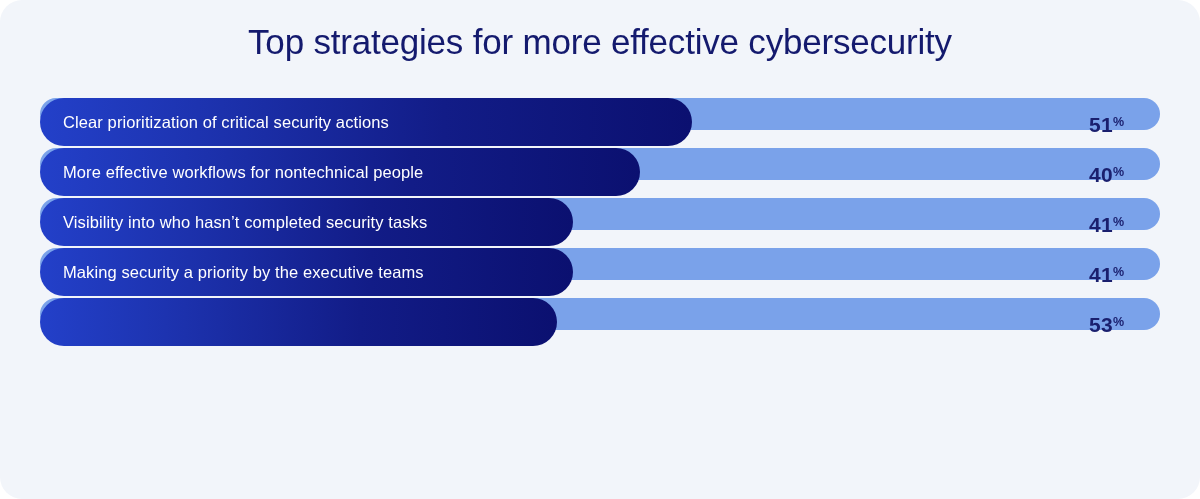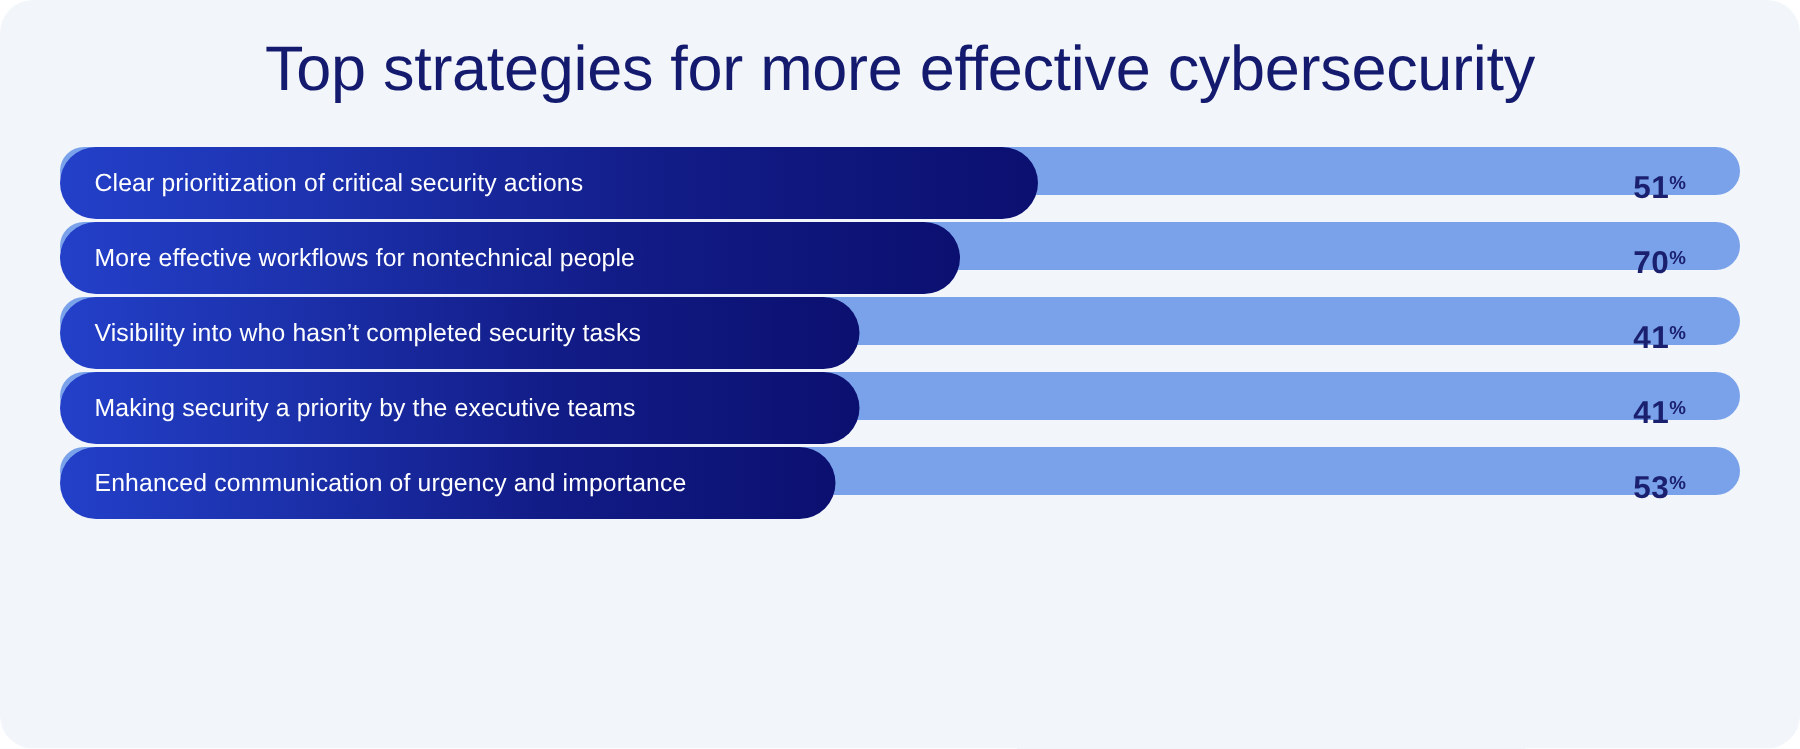--- a/index.html
+++ b/index.html
@@ -23,21 +23,21 @@
     border-radius: 22px;
     overflow: hidden;
   }
 
   #chart-title {
     position: absolute;
     top: 22px;
     left: 0;
     width: 1200px;
     text-align: center;
-    font-size: 42px;
+    font-size: 35px;
     font-weight: 400;
     letter-spacing: -0.2px;
     color: #141a6e;
     white-space: nowrap;
   }
 
   #bars {
     position: absolute;
     top: 98px;
     left: 40px;
@@ -111,39 +111,38 @@
       <div class="bar-track"></div>
       <div class="bar-fill" style="width: 58.2%;"></div>
       <div class="bar-label">Clear prioritization of critical security actions</div>
       <div class="bar-value"><span>51</span><span class="pct">%</span></div>
     </div>
 
     <div class="bar-row">
       <div class="bar-track"></div>
       <div class="bar-fill" style="width: 53.6%;"></div>
       <div class="bar-label">More effective workflows for nontechnical people</div>
-      <div class="bar-value"><span>70</span><span class="pct">%</span></div>
+      <div class="bar-value"><span>40</span><span class="pct">%</span></div>
     </div>
 
 
     <div class="bar-row">
       <div class="bar-track"></div>
       <div class="bar-fill" style="width: 47.6%;"></div>
       <div class="bar-label">Visibility into who hasn’t completed security tasks</div>
       <div class="bar-value"><span>41</span><span class="pct">%</span></div>
     </div>
 
     <div class="bar-row">
       <div class="bar-track"></div>
       <div class="bar-fill" style="width: 47.6%;"></div>
       <div class="bar-label">Making security a priority by the executive teams</div>
       <div class="bar-value"><span>41</span><span class="pct">%</span></div>
     </div>
 
     <div class="bar-row">
       <div class="bar-track"></div>
       <div class="bar-fill" style="width: 46.2%;"></div>
-      <div class="bar-label">Enhanced communication of urgency and importance</div>
       <div class="bar-value"><span>53</span><span class="pct">%</span></div>
     </div>
 
   </div>
 </div>
 
 </body></html>

